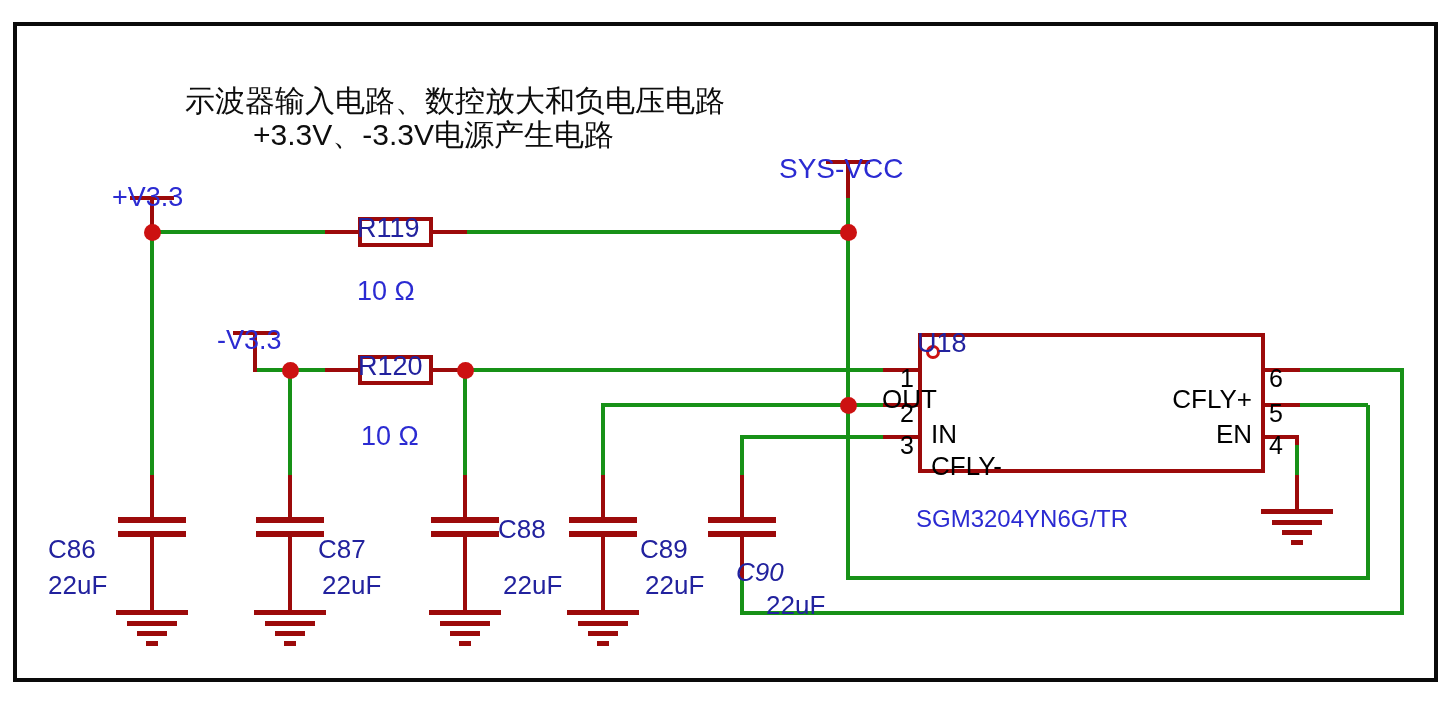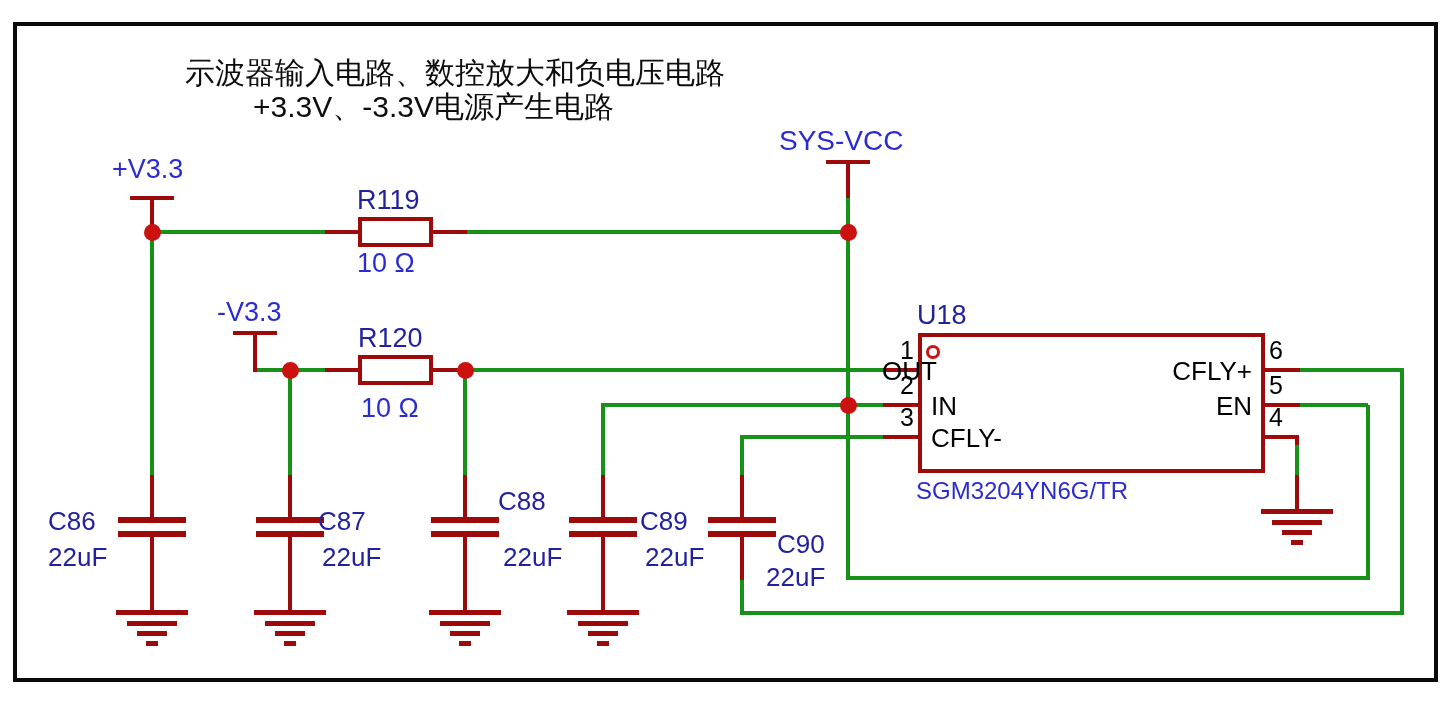--- a/index.html
+++ b/index.html
@@ -16,21 +16,21 @@
   .dot{position:absolute;width:17px;height:17px;border-radius:50%;background:#cc1111;}
   .plate{position:absolute;width:68px;height:6px;background:#9c0a0a;}
   .resbody{position:absolute;width:75px;height:30px;border:4px solid #9c0a0a;
            background:#ffffff;box-sizing:border-box;}
   .icbox{position:absolute;left:918px;top:333px;width:347px;height:140px;
          border:4px solid #9c0a0a;background:#ffffff;box-sizing:border-box;}
   .pin1c{position:absolute;left:926px;top:345px;width:14px;height:14px;border:3px solid #cc1111;
          border-radius:50%;background:#ffffff;box-sizing:border-box;}
   .gl{position:absolute;height:5px;background:#9c0a0a;}
   
-  .t{position:absolute;white-space:pre;line-height:1.1;}
+  .t{position:absolute;white-space:pre;line-height:1.1;margin-top:28px;}
   .blk{color:#0d0d0d;font-size:30px;}
   .bb{color:#2b2bd2;font-size:27px;}    
   .nb{color:#22229e;font-size:27px;}    
   .cnb{color:#22229e;font-size:26px;}
   .pl{color:#000;font-size:26px;}
   .pn{color:#000;font-size:25px;}
   .ral{text-align:right;}
 </style>
 </head>
 <body>
@@ -150,21 +150,21 @@
   <div class="t bb" style="left:361px;top:394px;">10 Ω</div>
 
   <div class="t cnb" style="left:48px;top:507px;">C86</div>
   <div class="t cnb" style="left:48px;top:543px;">22uF</div>
   <div class="t cnb" style="left:318px;top:507px;">C87</div>
   <div class="t cnb" style="left:322px;top:543px;">22uF</div>
   <div class="t cnb" style="left:498px;top:487px;">C88</div>
   <div class="t cnb" style="left:503px;top:543px;">22uF</div>
   <div class="t cnb" style="left:640px;top:507px;">C89</div>
   <div class="t cnb" style="left:645px;top:543px;">22uF</div>
-  <div class="t cnb" style="left:777px;top:530px;">C90</div>
+  <div class="t cnb" style="left:736px;top:530px;font-style:italic;">C90</div>
   <div class="t cnb" style="left:766px;top:563px;">22uF</div>
 
   <div class="t nb" style="left:917px;top:301px;">U18</div>
   <div class="t bb" style="left:916px;top:478px;font-size:24px;">SGM3204YN6G/TR</div>
 
   <div class="t pl" style="left:882px;top:357px;">OUT</div>
   <div class="t pl" style="left:931px;top:392px;">IN</div>
   <div class="t pl" style="left:931px;top:424px;">CFLY-</div>
 
   <div class="t pl ral" style="left:1040px;top:392px;width:212px;">EN</div>

